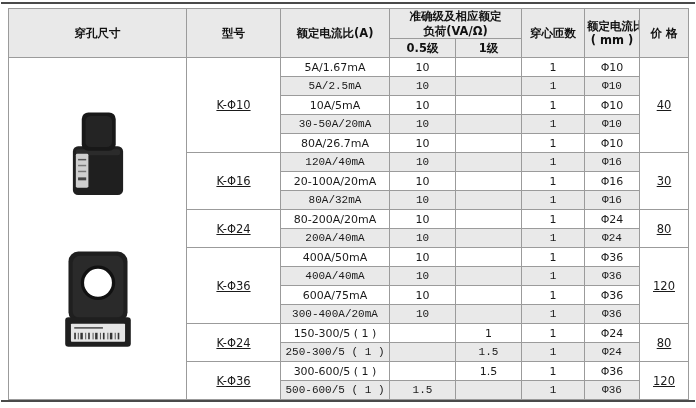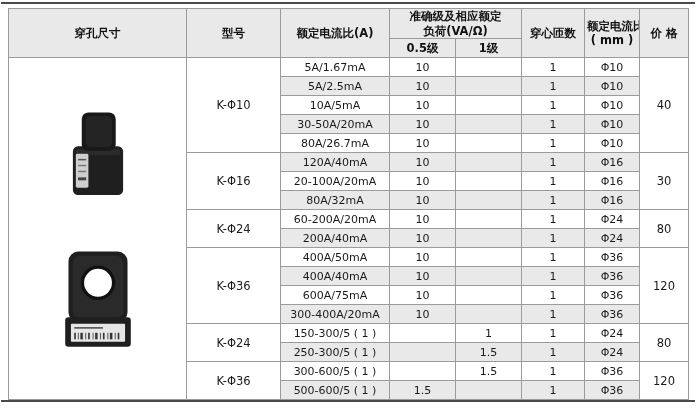--- a/index.html
+++ b/index.html
@@ -18,22 +18,22 @@
     border:1px solid #9b9b9b;text-align:center;vertical-align:middle;
     padding:0 2px;overflow:hidden;white-space:nowrap;
   }
   thead th{
     background:#e9e9e9;font-size:11.5px;font-weight:bold;line-height:1.25;color:#111;
   }
   thead tr.h1{height:30px;}
   thead tr.h2{height:19px;}
   tbody tr{height:19px;}
   tbody td{font-size:11px;background:#ffffff;}
-  tbody td.shade{background:#e9e9e9;}
-  tbody td.model, tbody td.price{font-size:11.5px;background:#ffffff;}
+  tbody td.shade{background:#e9e9e9;font-family:Liberation Mono, monospace;}
+  tbody td.model, tbody td.price{font-size:11.5px;background:#ffffff;text-decoration:underline;}
   tbody td.appearance{background:#ffffff;padding:0;}
   .img-stack{
     display:flex;flex-direction:column;align-items:center;justify-content:space-evenly;
     height:340px;width:100%;
   }
   .img-stack svg{display:block;}
 </style>
 </head>
 <body>
 
@@ -168,21 +168,21 @@
         </tr>
         <tr>
           <td class="shade">80A/32mA</td>
           <td class="shade">10</td>
           <td class="shade"></td>
           <td class="shade">1</td>
           <td class="shade">Φ16</td>
         </tr>
         <tr>
           <td rowspan="2" class="model">K-Φ24</td>
-          <td>60-200A/20mA</td>
+          <td>80-200A/20mA</td>
           <td>10</td>
           <td></td>
           <td>1</td>
           <td>Φ24</td>
           <td rowspan="2" class="price">80</td>
         </tr>
         <tr>
           <td class="shade">200A/40mA</td>
           <td class="shade">10</td>
           <td class="shade"></td>

